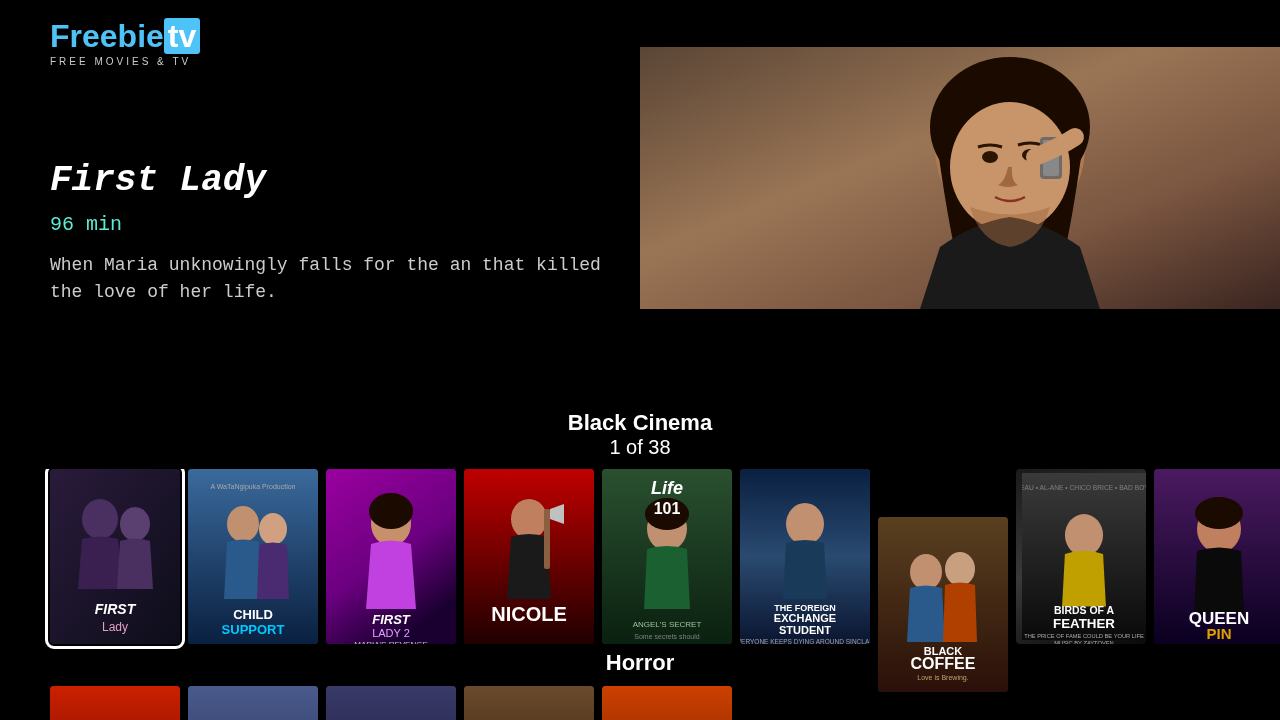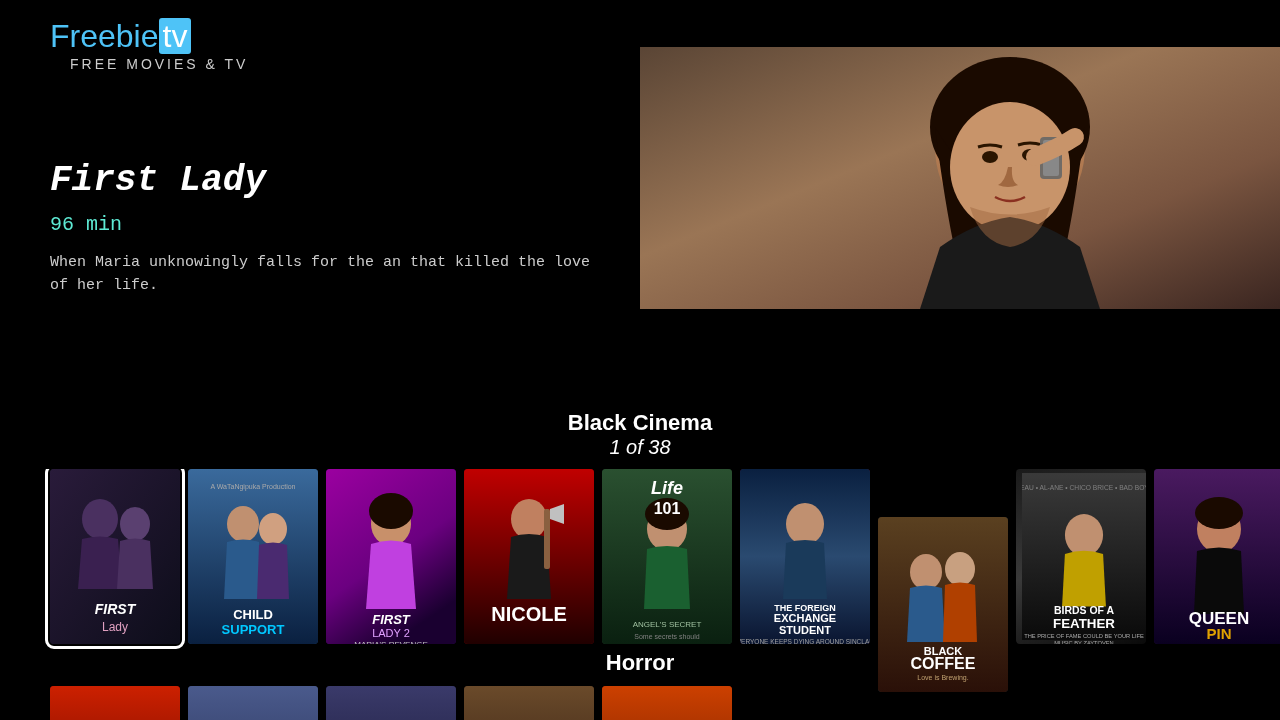--- a/index.html
+++ b/index.html
@@ -14,38 +14,37 @@
     }
 
     
     .logo-area {
       position: absolute;
       top: 20px;
       left: 50px;
     }
     .logo-text {
       font-size: 32px;
-      font-weight: normal;
+      font-weight: bold;
       line-height: 1;
     }
     .logo-freebie {
       color: #4ec3f7;
     }
     .logo-tv {
       color: #fff;
       background: #4ec3f7;
       padding: 0 4px;
       border-radius: 3px;
     }
     .logo-subtitle {
-      font-size: 14px;
+      font-size: 10px;
       letter-spacing: 3px;
       color: #ccc;
       margin-top: 4px;
-      margin-left: 20px;
     }
 
     
     .hero-thumbnail {
       position: absolute;
       top: 47px;
       right: 0;
       width: 640px;
       height: 262px;
       background: #3a2e28;
@@ -73,21 +72,21 @@
       font-style: italic;
       font-weight: bold;
       margin-bottom: 12px;
     }
     .movie-duration {
       font-size: 20px;
       color: #5eead4;
       margin-bottom: 16px;
     }
     .movie-description {
-      font-size: 15px;
+      font-size: 18px;
       color: #ccc;
       line-height: 1.5;
     }
 
     
     .category-section {
       position: absolute;
       left: 0;
       right: 0;
     }
@@ -99,21 +98,20 @@
       margin-bottom: 10px;
       flex-direction: column;
     }
     .category-title {
       font-size: 22px;
       font-weight: bold;
     }
     .category-count {
       font-size: 20px;
       color: #fff;
-      font-style: italic;
     }
 
     .movies-row {
       display: flex;
       gap: 8px;
       padding: 0 50px;
       overflow: hidden;
     }
 
     .movie-card {

